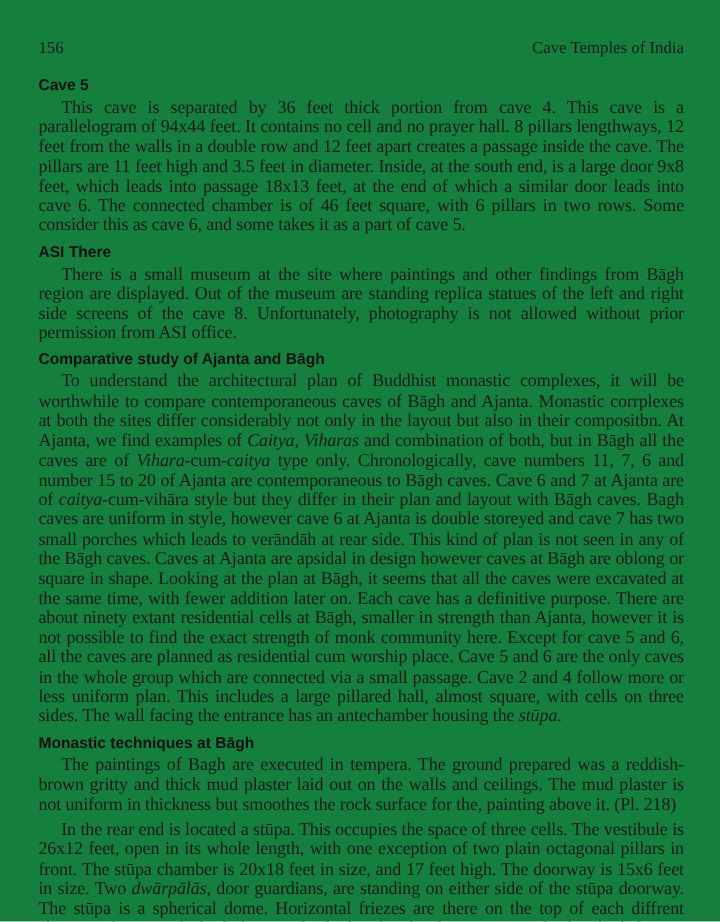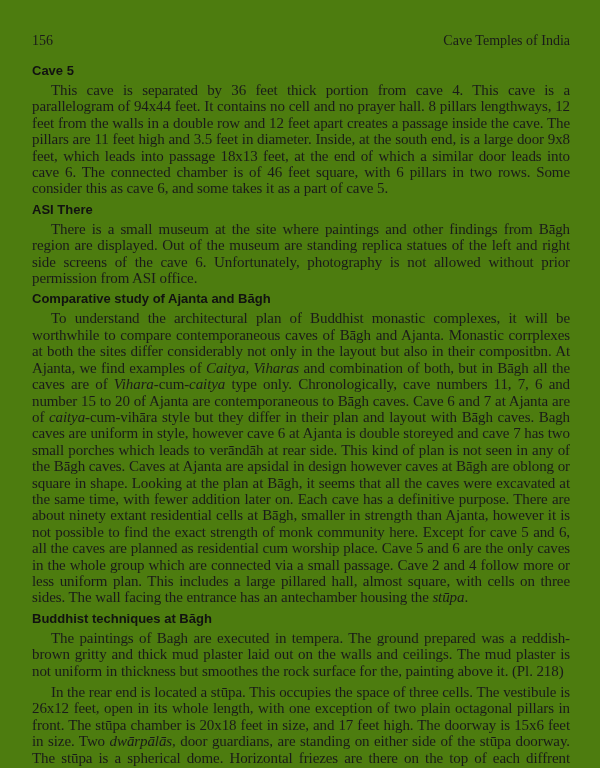--- a/index.html
+++ b/index.html
@@ -1,17 +1,17 @@
 <!DOCTYPE html>
 <html><head>
 <meta charset="utf-8">
 <style>
   html, body { margin:0; padding:0; background:#ffffff; }
   body { width:600px; height:768px; overflow:hidden; position:relative; color:#1a1a1a; }
-  .page { position:absolute; left:0; top:0; width:600px; height:768px; background:#4d7c0f; }
+  .page { position:absolute; left:0; top:0; width:600px; height:768px; background:#15803d; }
   .running-head { position:absolute; top:33px; left:32px; width:538px; height:18px;
     font-family:"Liberation Serif", serif; font-size:14px; }
   .page-num { position:absolute; left:0; top:0; }
   .book-title { position:absolute; right:0; top:0; }
   .content { position:absolute; left:32px; top:62px; width:538px; }
   h2 { font-family:"Liberation Sans", sans-serif; font-weight:bold; font-size:13px;
     margin:0; padding:0; line-height:18px; color:#111; }
   p { font-family:"Liberation Serif", serif; font-size:15px; line-height:16.4px;
     margin:0; text-align:justify; text-indent:19px; letter-spacing:-0.1px; }
   .sec { margin-bottom:4px; }
@@ -29,30 +29,30 @@
   </div>
 
   <div class="content">
     <div class="sec">
       <h2>Cave 5</h2>
       <p>This cave is separated by 36 feet thick portion from cave 4. This cave is a parallelogram of 94x44 feet. It contains no cell and no prayer hall. 8 pillars lengthways, 12 feet from the walls in a double row and 12 feet apart creates a passage inside the cave. The pillars are 11 feet high and 3.5 feet in diameter. Inside, at the south end, is a large door 9x8 feet, which leads into passage 18x13 feet, at the end of which a similar door leads into cave 6. The connected chamber is of 46 feet square, with 6 pillars in two rows. Some consider this as cave 6, and some takes it as a part of cave 5.</p>
     </div>
 
     <div class="sec">
       <h2>ASI There</h2>
-      <p>There is a small museum at the site where paintings and other findings from Bāgh region are displayed. Out of the museum are standing replica statues of the left and right side screens of the cave 6. Unfortunately, photography is not allowed without prior permission from ASI office.</p>
+      <p>There is a small museum at the site where paintings and other findings from Bāgh region are displayed. Out of the museum are standing replica statues of the left and right side screens of the cave 8. Unfortunately, photography is not allowed without prior permission from ASI office.</p>
     </div>
 
     <div class="sec">
       <h2>Comparative study of Ajanta and Bāgh</h2>
       <p><span>To understand the architectural plan of Buddhist monastic complexes, it will be worthwhile to compare contemporaneous caves of Bāgh and Ajanta. Monastic corrplexes at both the sites differ considerably not only in the layout but also in their compositbn. At Ajanta, we find examples of </span><i>Caitya, Viharas</i><span> and combination of both, but in Bāgh all the caves are of </span><i>Vihara</i><span>-cum-</span><i>caitya</i><span> type only. Chronologically, cave numbers 11, 7, 6 and number 15 to 20 of Ajanta are contemporaneous to Bāgh caves. Cave 6 and 7 at Ajanta are of </span><i>caitya</i><span>-cum-vihāra style but they differ in their plan and layout with Bāgh caves. Bagh caves are uniform in style, however cave 6 at Ajanta is double storeyed and cave 7 has two small porches which leads to verāndāh at rear side. This kind of plan is not seen in any of the Bāgh caves. Caves at Ajanta are apsidal in design however caves at Bāgh are oblong or square in shape. Looking at the plan at Bāgh, it seems that all the caves were excavated at the same time, with fewer addition later on. Each cave has a definitive purpose. There are about ninety extant residential cells at Bāgh, smaller in strength than Ajanta, however it is not possible to find the exact strength of monk community here. Except for cave 5 and 6, all the caves are planned as residential cum worship place. Cave 5 and 6 are the only caves in the whole group which are connected via a small passage. Cave 2 and 4 follow more or less uniform plan. This includes a large pillared hall, almost square, with cells on three sides. The wall facing the entrance has an antechamber housing the </span><i>stūpa</i><span>.</span></p>
     </div>
 
     <div class="sec">
-      <h2>Buddhist techniques at Bāgh</h2>
+      <h2>Monastic techniques at Bāgh</h2>
       <p>The paintings of Bagh are executed in tempera. The ground prepared was a reddish-brown gritty and thick mud plaster laid out on the walls and ceilings. The mud plaster is not uniform in thickness but smoothes the rock surface for the, painting above it. (Pl. 218)</p>
       <div class="gap"></div>
       <p><span>In the rear end is located a stūpa. This occupies the space of three cells. The vestibule is 26x12 feet, open in its whole length, with one exception of two plain octagonal pillars in front. The stūpa chamber is 20x18 feet in size, and 17 feet high. The doorway is 15x6 feet in size. Two </span><i>dwārpālās,</i><span> door guardians, are standing on either side of the stūpa doorway. The stūpa is a spherical dome. Horizontal friezes are there on the top of each diffrent elements, hexagonal plinth for one third of its height above it a circular band of about 4 feet 28 inces. The spherical dome springs surmounted by a Tee touching the roof.</span></p>
       <div class="gap"></div>
       <p>On the leftside wall of the cave is a screen formed by three figures. Two attendants on either side are shown holding chanwar, fan, in one of their hands. Other hand of both the attendant is resting on their hip. Central figure is about 9.5 feet high, left side attendant is 8.5 feet and right side attendant</p>
     </div>
   </div>
 </div>
 
 </body></html>

